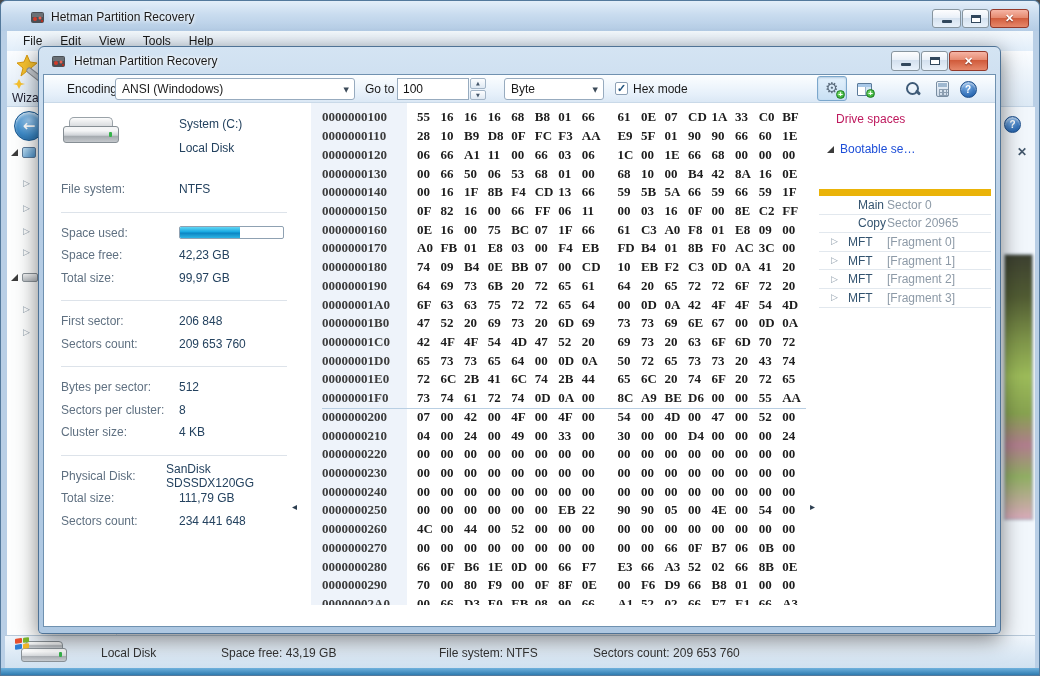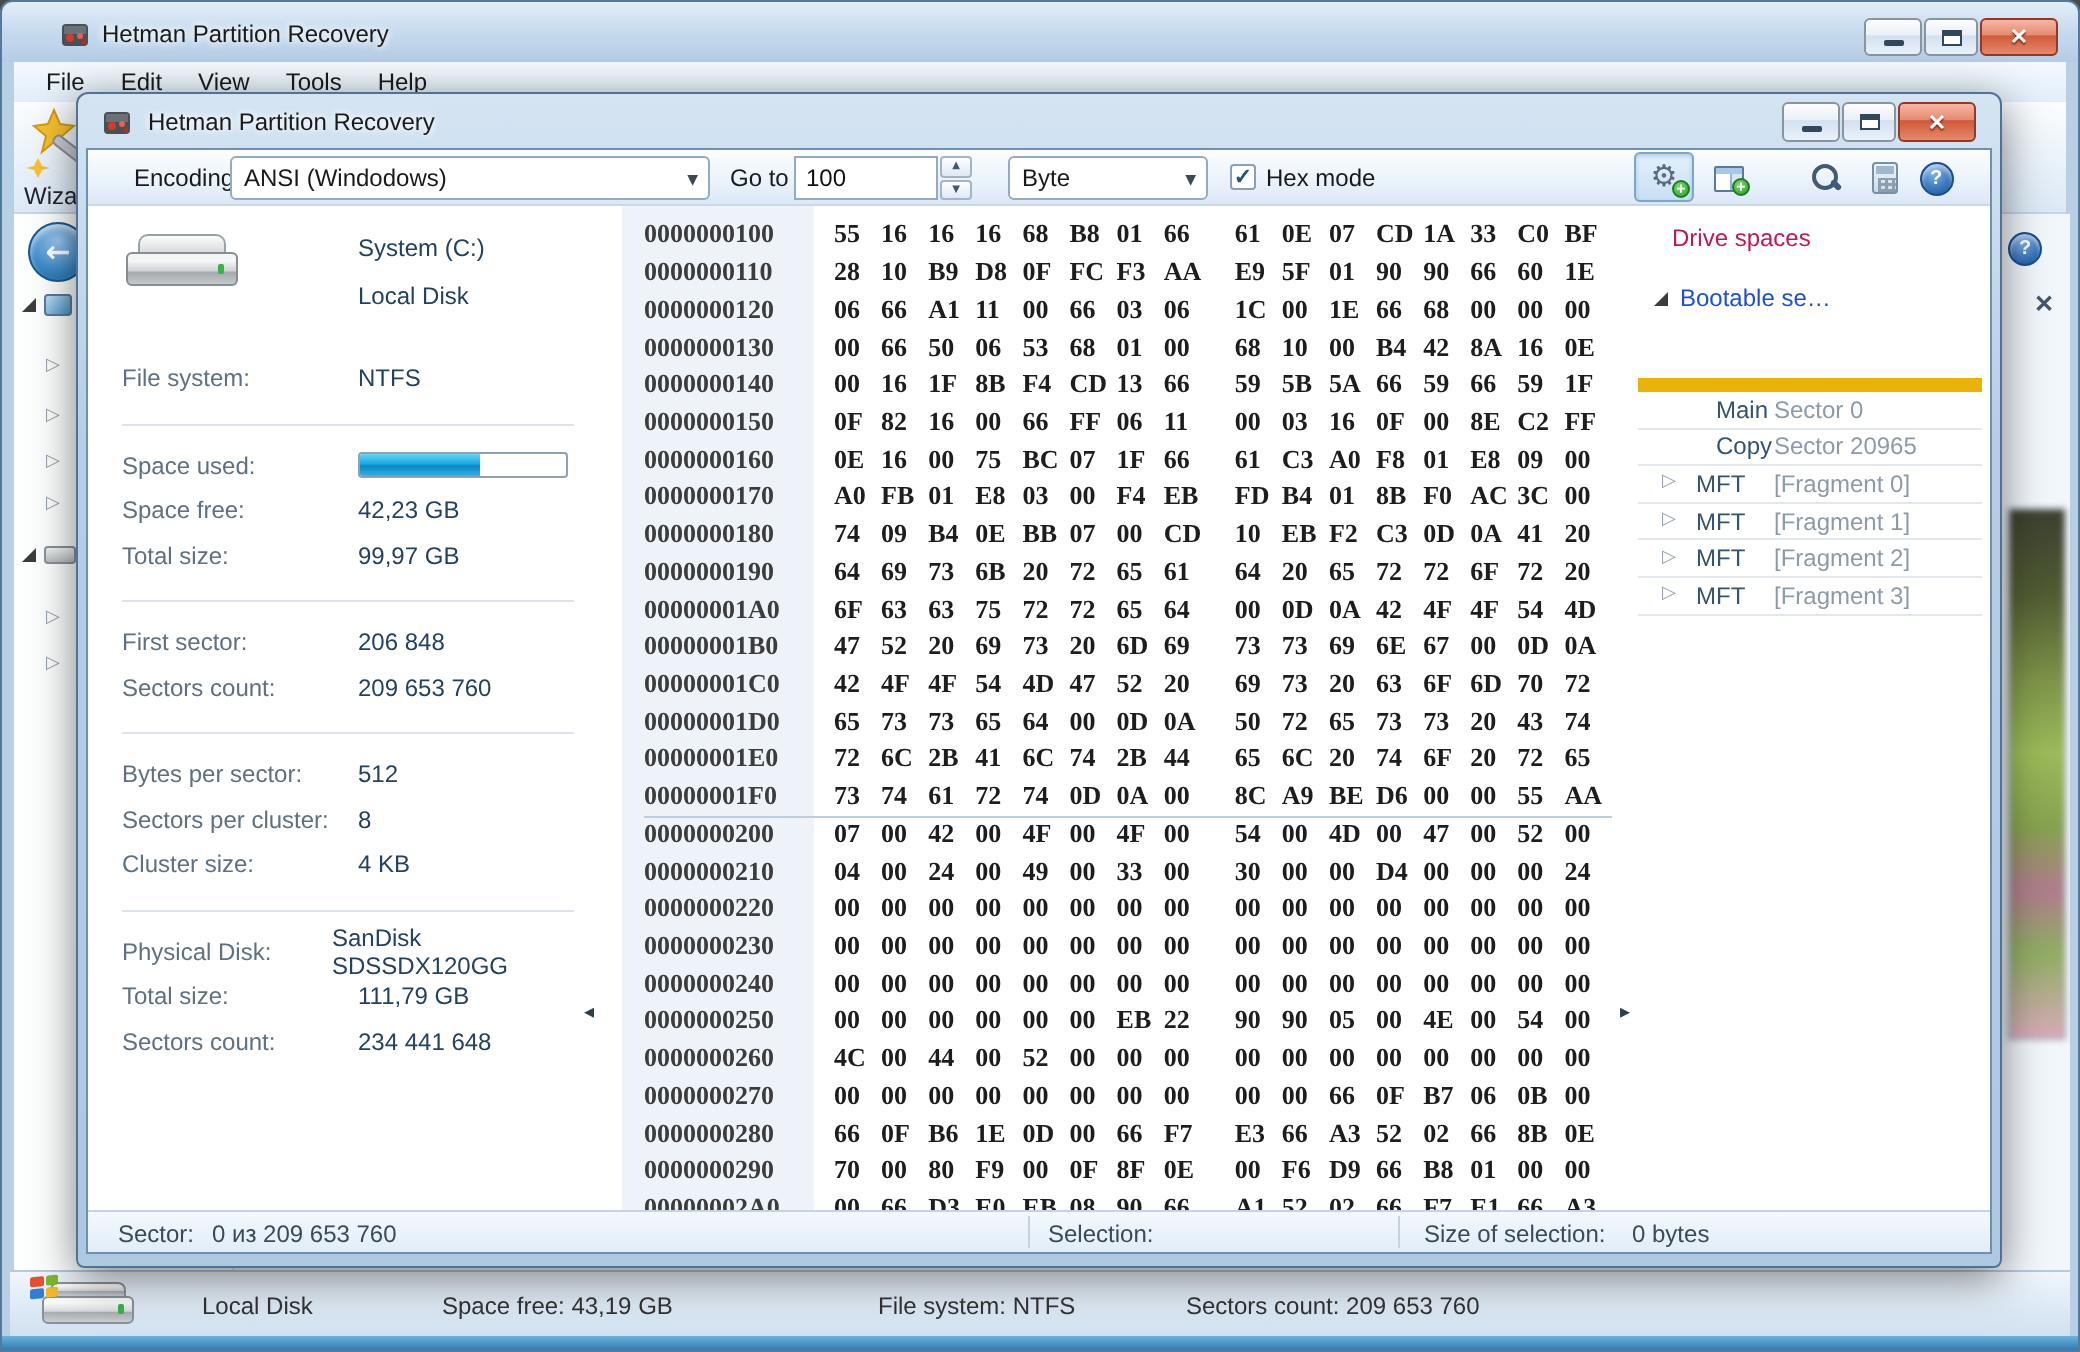--- a/index.html
+++ b/index.html
@@ -962,24 +962,15 @@
               </div>
               <div class="trow">
                 <span class="tri-col">▷</span>
                 <span class="tname mft">MFT</span>
                 <span class="tvalue">[Fragment 3]</span>
               </div>
             </div>
         </div>
       </div>
 
-      <div class="dlg-status">
-        <span class="ds-item" style="left:15px">Sector:</span>
-        <span class="ds-item" style="left:62px">0 из 209 653 760</span>
-        <div class="ds-sep" style="left:470px"></div>
-        <span class="ds-item" style="left:480px">Selection:</span>
-        <div class="ds-sep" style="left:655px"></div>
-        <span class="ds-item" style="left:668px">Size of selection:</span>
-        <span class="ds-item" style="left:772px">0 bytes</span>
-      </div>
     </div>
   </div>
 </div>
 
 </body></html>

